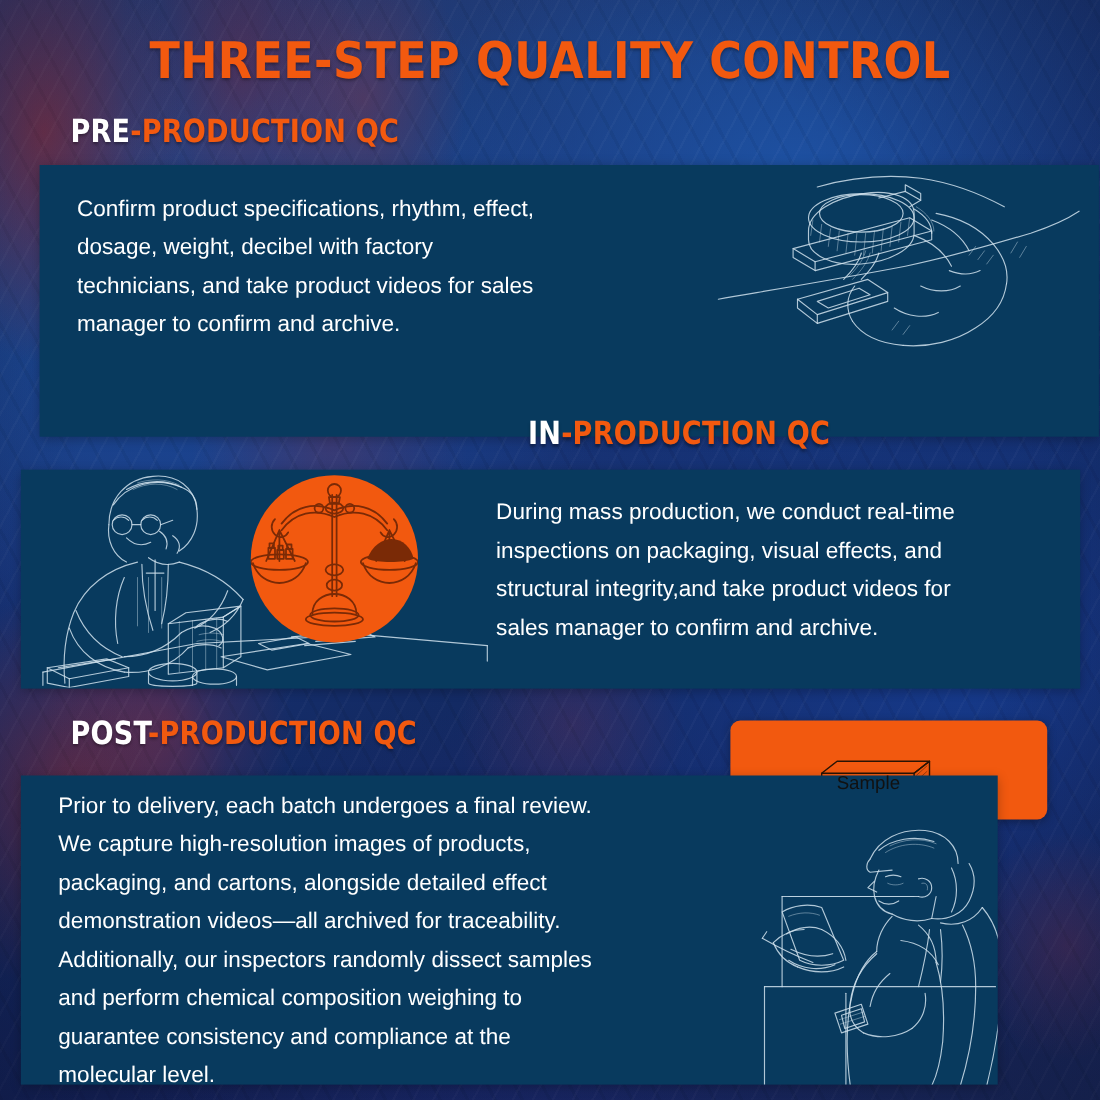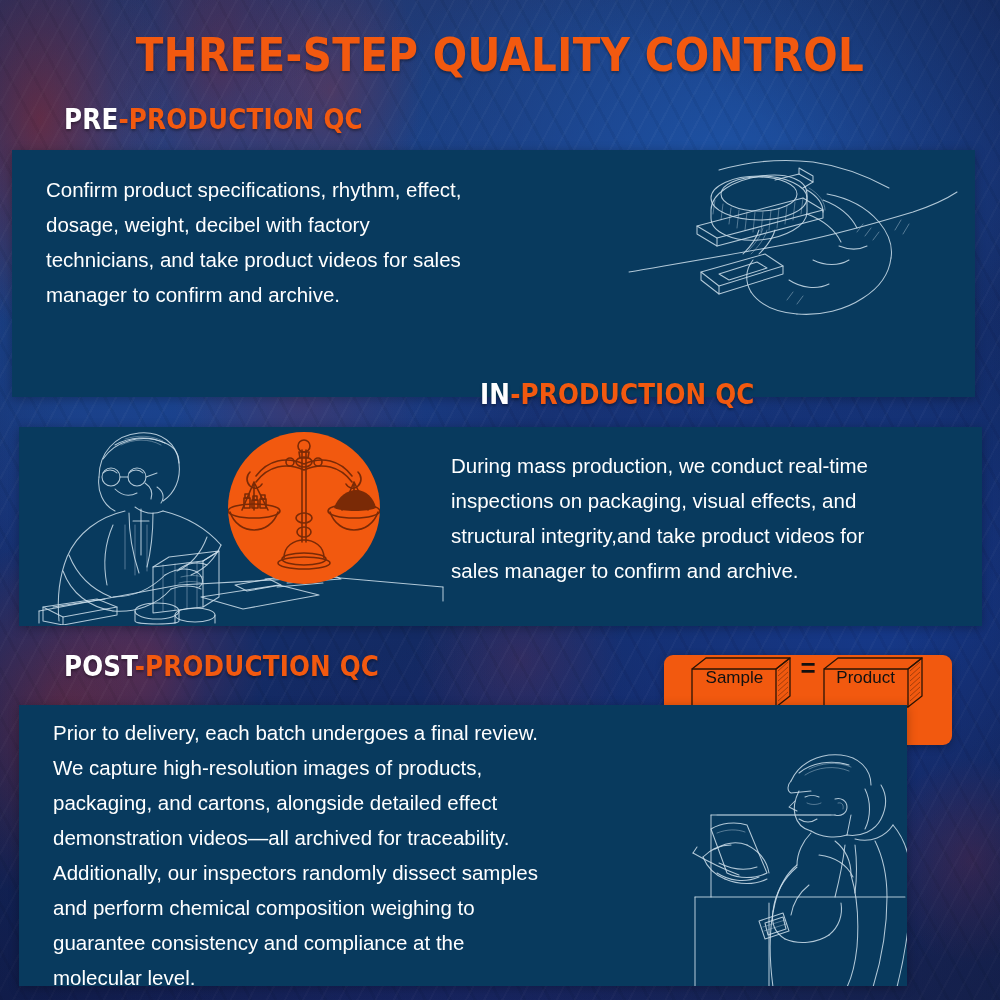--- a/index.html
+++ b/index.html
@@ -94,21 +94,21 @@
   #head-in   { left: 480px; top: 380px;  transform-origin: left center; }
   #head-post { left: 64px;  top: 652px;  transform-origin: left center; }
 
   
   .panel {
     position: absolute;
     background: #083a5e;
     box-shadow: 0 2px 10px rgba(0,0,0,0.28);
     overflow: hidden;
   }
-  #panel-1 { left: 12px; top: 150px; width: 963px; height: 247px; }
+  #panel-1 { left: 36px; top: 150px; width: 963px; height: 247px; }
   #panel-2 { left: 19px; top: 427px; width: 963px; height: 199px; padding-left: 43px; }
   #panel-3 { left: 19px; top: 705px; width: 888px; height: 281px; }
 
   .body-text {
     position: absolute;
     color: #ffffff;
     font-size: 20.5px;
     line-height: 35px;
     font-family: "Liberation Sans", sans-serif;
     white-space: pre-line;
@@ -143,21 +143,21 @@
   #sample-badge {
     position: absolute;
     left: 664px; top: 655px;
     width: 288px; height: 90px;
     background: #f2590f;
     border-radius: 9px;
     box-shadow: 0 2px 8px rgba(0,0,0,0.3);
   }
   #sample-badge .inner {
     position: absolute; inset: 0;
-    display: flex; align-items: flex-start; justify-content: center;
+    display: flex; align-items: flex-end; justify-content: center;
     gap: 6px;
   }
   .cube {
     position: relative;
     width: 104px; height: 56px;
   }
   .cube svg { position: absolute; inset: 0; width: 100%; height: 100%; }
   .cube .cube-label {
     position: absolute;
     left: 0; right: 16px;
@@ -407,37 +407,20 @@
               <path d="M88 36 L98 27"></path>
               <path d="M88 41 L98 32"></path>
             <path d="M88 46 L98 37"></path>
           </g>
         </svg>
         <div class="cube-label">Sample</div>
       </div>
 
       <div class="eq-sign">=</div>
 
-      <div class="cube">
-        <svg viewBox="0 0 104 56" preserveAspectRatio="none">
-          <path class="cb" d="M2 14 L86 14 L86 52 L2 52 Z"></path>
-          <path class="cb" d="M2 14 L16 3 L100 3 L86 14"></path>
-          <path class="cb" d="M86 14 L100 3 L100 41 L86 52"></path>
-          <g class="cb-h" fill="none">
-            <path d="M88 16 L98 7"></path>
-              <path d="M88 21 L98 12"></path>
-              <path d="M88 26 L98 17"></path>
-            <path d="M88 31 L98 22"></path>
-              <path d="M88 36 L98 27"></path>
-              <path d="M88 41 L98 32"></path>
-            <path d="M88 46 L98 37"></path>
-          </g>
-        </svg>
-        <div class="cube-label">Product</div>
-      </div>
     </div>
   </div>
 
   <div class="panel" id="panel-3">
     <div class="body-text" id="text-3">Prior to delivery, each batch undergoes a final review.
 We capture high-resolution images of products,
 packaging, and cartons, alongside detailed effect
 demonstration videos—all archived for traceability.
 Additionally, our inspectors randomly dissect samples
 and perform chemical composition weighing to

